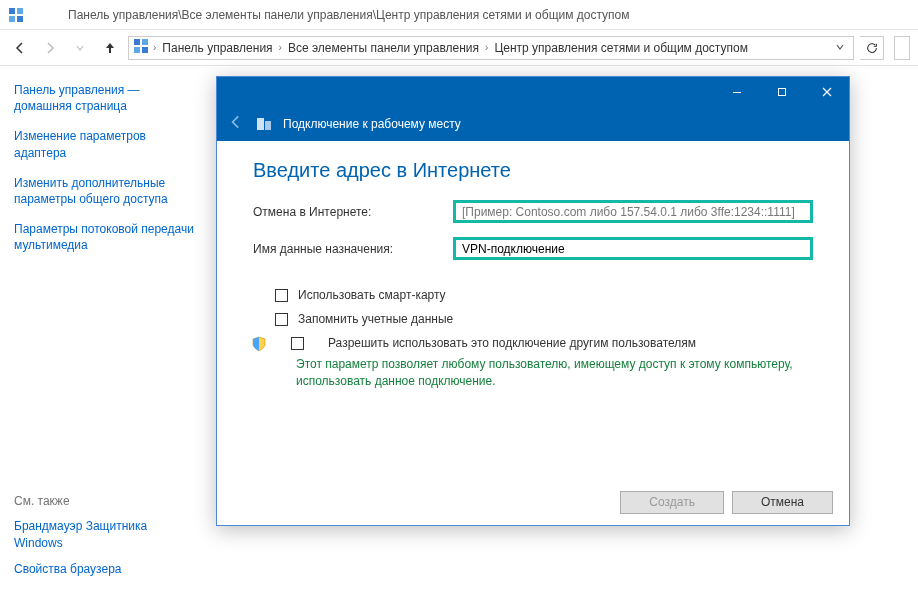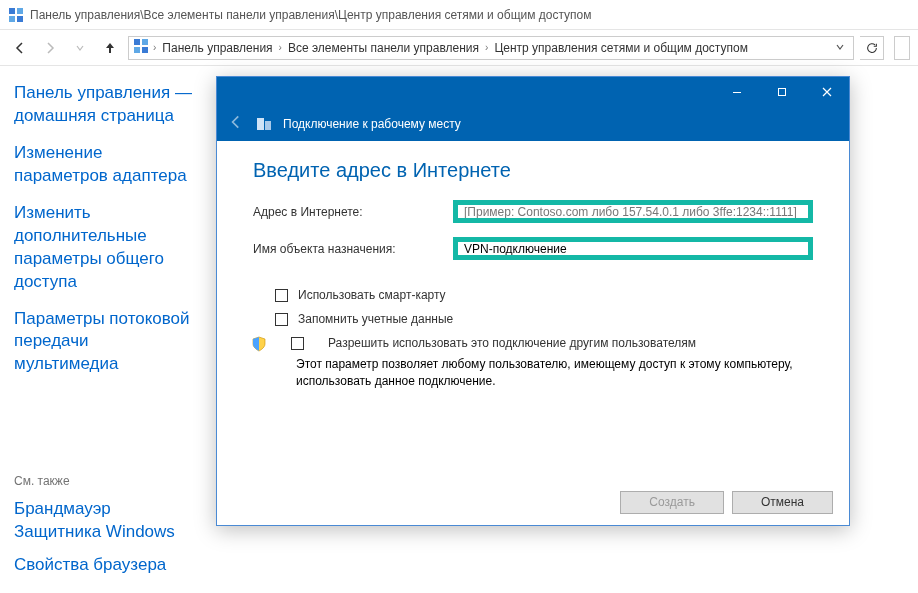--- a/index.html
+++ b/index.html
@@ -14,20 +14,21 @@
     }
     .window-chrome {
       display: flex;
       align-items: center;
       height: 30px;
       padding: 0 8px;
       background: #fff;
       border-bottom: 1px solid #e5e5e5;
       color: #555;
       font-size: 12px;
+      gap: 38px;
     }
     .window-chrome .app-icon {
       width: 16px; height: 16px; margin-right: 6px;
       display: inline-flex; align-items: center; justify-content: center;
     }
     .nav-row {
       display: flex;
       align-items: center;
       height: 36px;
       padding: 0 8px;
@@ -76,21 +77,21 @@
     }
     .sidebar {
       width: 210px;
       padding: 16px 14px;
       display: flex;
       flex-direction: column;
       gap: 14px;
     }
     .sidebar .side-link {
       color: #0066cc;
-      font-size: 17px;
+      font-size: 12px;
       line-height: 1.35;
       cursor: pointer;
     }
     .sidebar .side-heading {
       color: #737373;
       font-size: 12px;
     }
     .sidebar-lower {
       margin-top: auto;
       padding-top: 20px;
@@ -157,21 +158,21 @@
       align-items: center;
       margin-bottom: 14px;
     }
     .form-label {
       width: 200px;
       font-size: 12px;
     }
     .form-input {
       flex: 1;
       height: 23px;
-      border: 5px solid #14b8a6;
+      border: 3px solid #14b8a6;
       padding: 0 6px;
       font-size: 12px;
       font-family: inherit;
     }
     .form-input::placeholder { color: #777; }
     .checks {
       margin-top: 28px;
       margin-left: 22px;
     }
     .check-row {
@@ -194,21 +195,21 @@
       gap: 24px;
       margin-bottom: 4px;
     }
     .shield-icon {
       width: 16px; height: 16px; flex-shrink: 0;
       margin-left: -24px;
       margin-top: 0;
     }
     .check-desc {
       font-size: 12px;
-      color: #000000;
+      color: #15803d;
       margin-left: 21px;
       line-height: 1.4;
       margin-top: 4px;
     }
     .dialog-footer {
       height: 46px;
       display: flex;
       align-items: center;
       justify-content: flex-end;
       padding: 0 16px;
@@ -343,25 +344,25 @@
         <rect x="2" y="3" width="7" height="12" fill="#cfe3f7"></rect>
         <rect x="10" y="6" width="6" height="9" fill="#a8c9ea"></rect>
       </svg>
     </span>
     <span style="font-size:12px;">Подключение к рабочему месту</span>
   </div>
   <div class="dialog-body">
     <div class="dlg-h1">Введите адрес в Интернете</div>
 
     <div class="form-row">
-      <div class="form-label">Адрес в Интернете:</div>
+      <div class="form-label">Отмена в Интернете:</div>
       <input class="form-input" type="text" placeholder="[Пример: Contoso.com либо 157.54.0.1 либо 3ffe:1234::1111]" style="">
     </div>
     <div class="form-row">
-      <div class="form-label">Имя объекта назначения:</div>
+      <div class="form-label">Имя данные назначения:</div>
       <input class="form-input" type="text" value="VPN-подключение" style="">
     </div>
 
     <div class="checks">
       <div class="check-row">
         <span class="checkbox"></span>
         <span>Использовать смарт-карту</span>
       </div>
       <div class="check-row">
         <span class="checkbox"></span>

